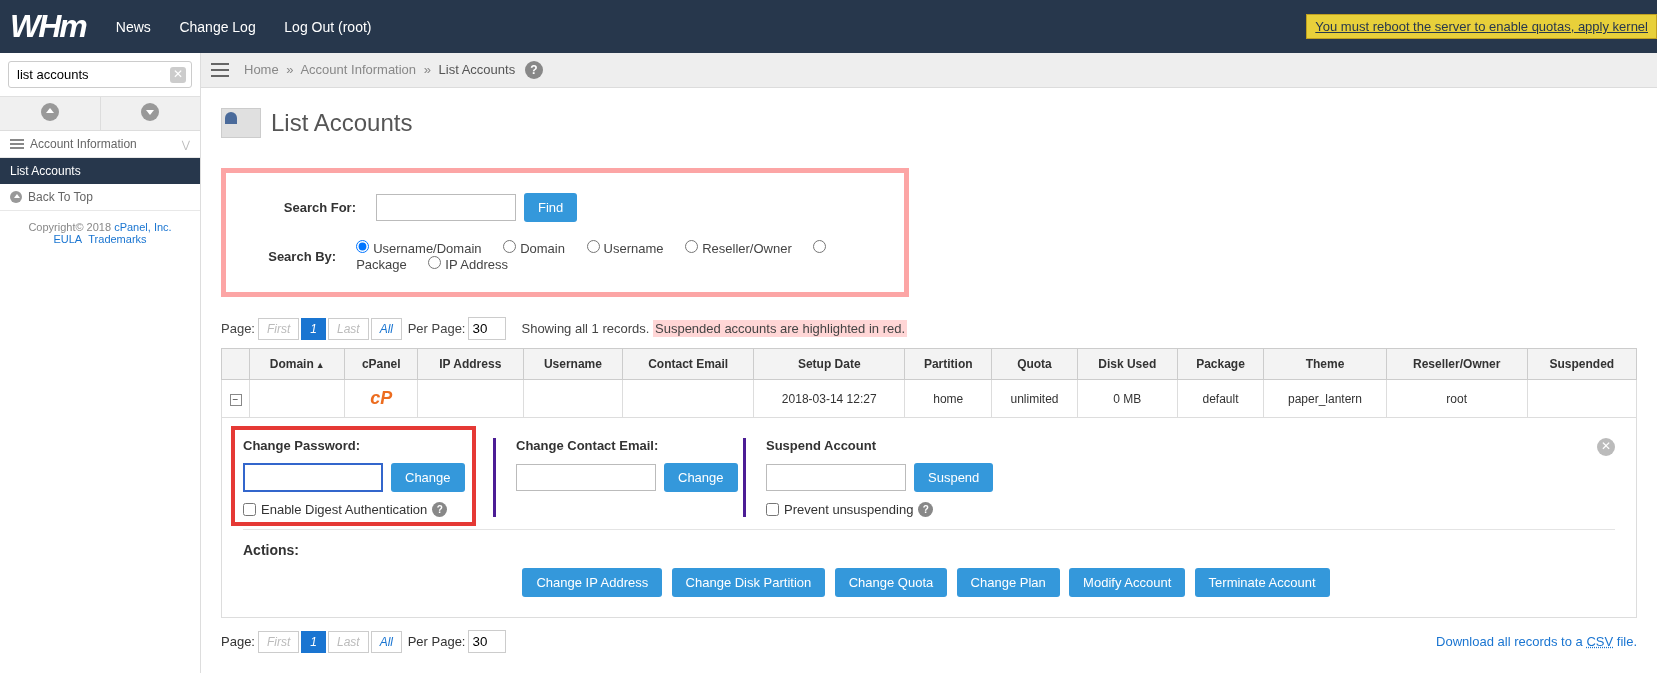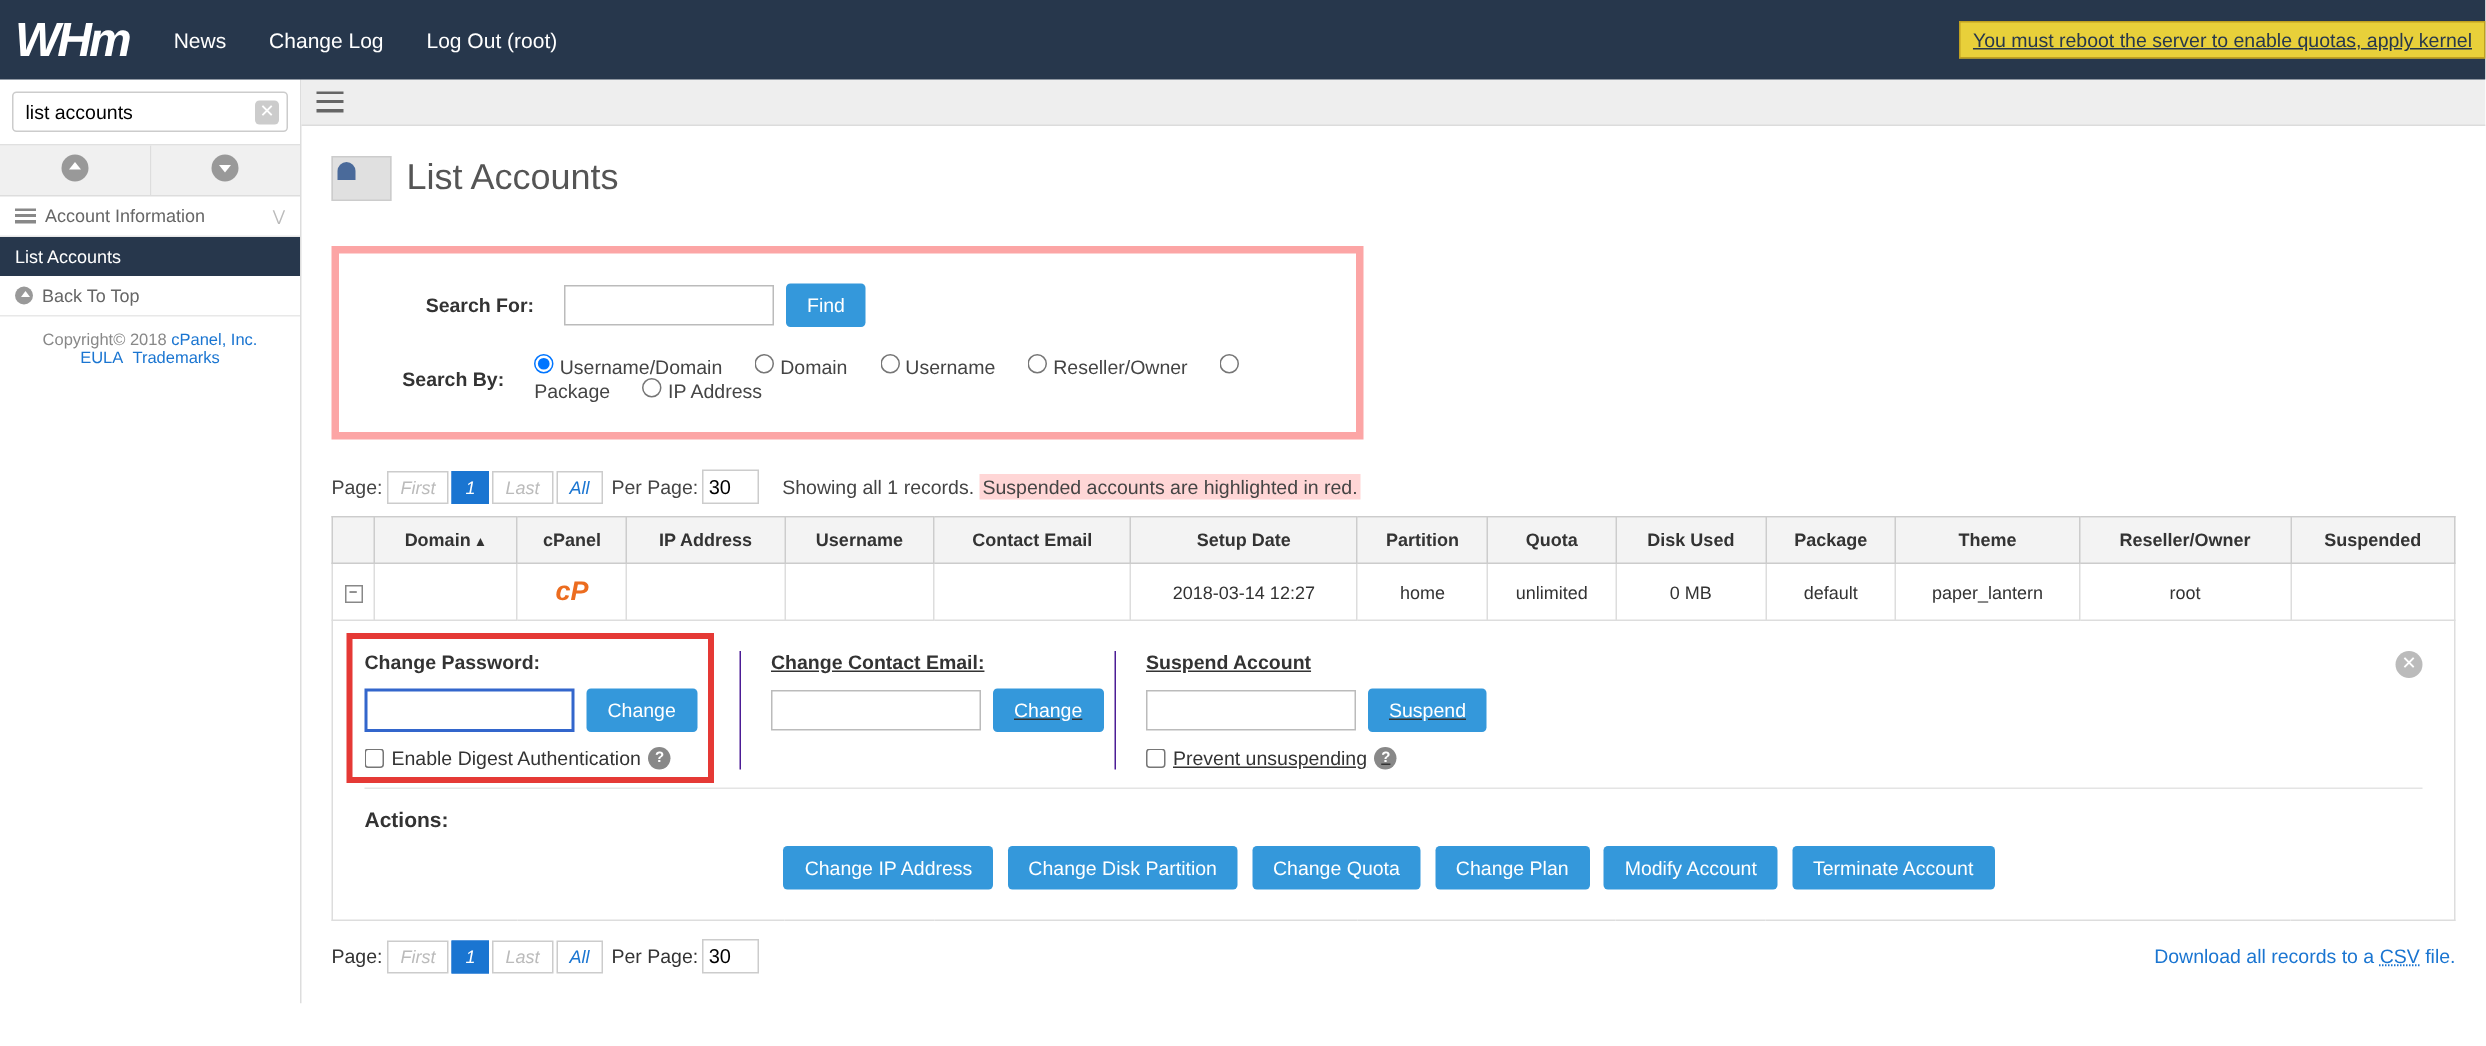--- a/index.html
+++ b/index.html
@@ -69,21 +69,21 @@
 table.accounts th { background: #f3f3f3; border: 1px solid #ccc; padding: 8px 6px; font-size: 12px; font-weight: bold; text-align: center; }
 table.accounts td { border: 1px solid #ddd; padding: 8px 6px; font-size: 12px; text-align: center; }
 .sort-arrow { font-size: 9px; margin-left: 2px; }
 .expand-toggle { width: 12px; height: 12px; border: 1px solid #888; display: inline-block; line-height: 9px; text-align: center; font-size: 10px; cursor: pointer; }
 .cpanel-logo { color: #ec6c1f; font-weight: bold; font-size: 18px; font-style: italic; }
 
 .expanded-row td { padding: 0; }
 .expanded-content { padding: 12px 15px; }
 .expanded-top { display: flex; gap: 20px; position: relative; padding-bottom: 12px; border-bottom: 1px solid #e4e4e4; margin-bottom: 12px; }
 .expanded-section { flex: 0 0 auto; text-align: left; }
-.expanded-section.bordered { border-left: 1px solid #4c1d95; padding-left: 20px; text-decoration: underline; }
+.expanded-section.bordered { border-left: 3px solid #4c1d95; padding-left: 20px; }
 .expanded-section h4 { font-size: 13px; margin-bottom: 10px; }
 .expanded-section .field-row { display: flex; align-items: center; margin-bottom: 10px; }
 .expanded-section input[type="text"], .expanded-section input[type="password"] { width: 140px; padding: 5px; border: 1px solid #bbb; margin-right: 8px; }
 .highlight-input { border: 2px solid #3366cc !important; }
 .checkbox-row { font-size: 13px; display: flex; align-items: center; }
 .checkbox-row input { margin-right: 5px; }
 .close-expanded { position: absolute; right: 0; top: 0; width: 18px; height: 18px; background: #bbb; border-radius: 50%; color: #fff; text-align: center; line-height: 17px; cursor: pointer; font-size: 12px; }
 .red-highlight { position: absolute; border: 4px solid #e53935; pointer-events: none; }
 .actions-section h4 { font-size: 14px; margin-bottom: 10px; text-align: left; }
 .actions-section .btn { margin-right: 6px; }
@@ -127,20 +127,28 @@
     </div>
     <div class="side-footer">
       <span>Copyright© 2018 </span><a href="#">cPanel, Inc.</a><br>
       <a href="#">EULA</a>&nbsp;&nbsp;<a href="#">Trademarks</a>
     </div>
   </div>
 
   <div class="content">
     <div class="breadcrumb-bar">
       <div class="hamburger"></div>
+      <div class="breadcrumb">
+        <span>Home</span>
+        <span class="sep">»</span>
+        <span>Account Information</span>
+        <span class="sep">»</span>
+        <span class="current">List Accounts</span>
+        <span class="help-icon">?</span>
+      </div>
     </div>
 
     <div class="page-body">
       <div class="page-title">
         <div class="page-title-icon"></div>
         <h1>List Accounts</h1>
       </div>
 
       <div class="search-panel">
         <div class="search-row">

